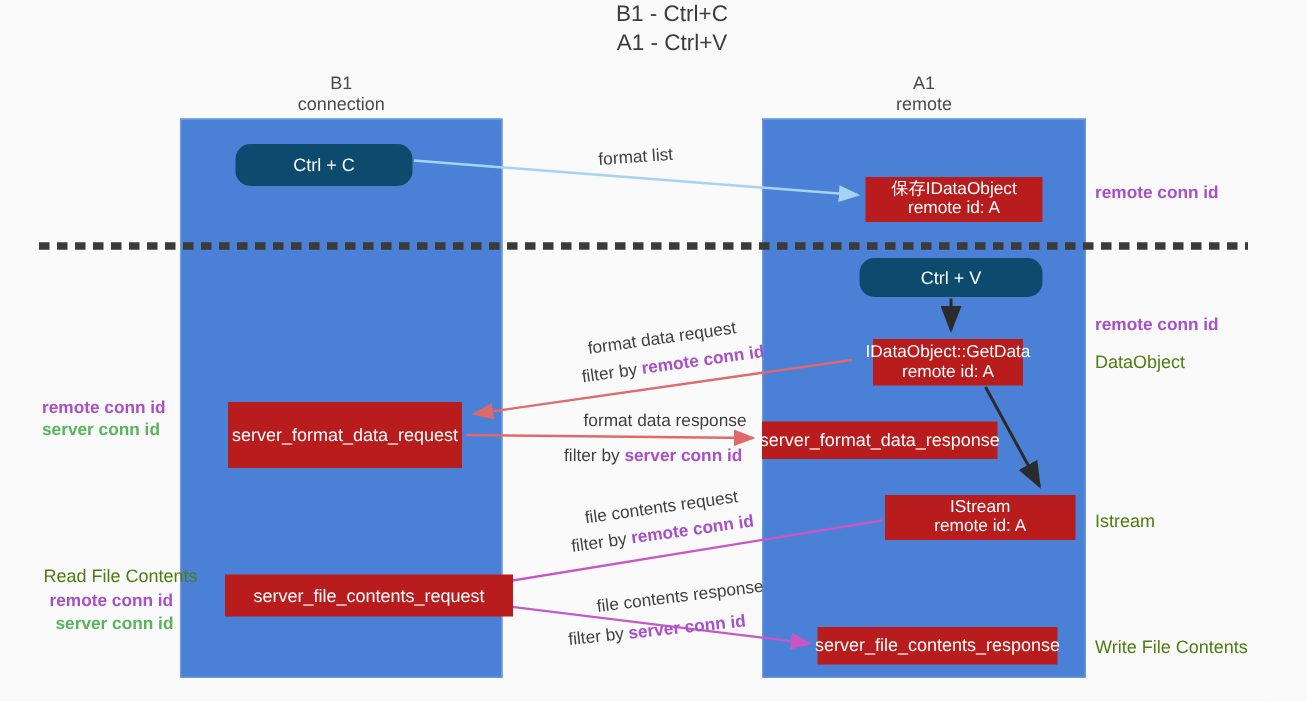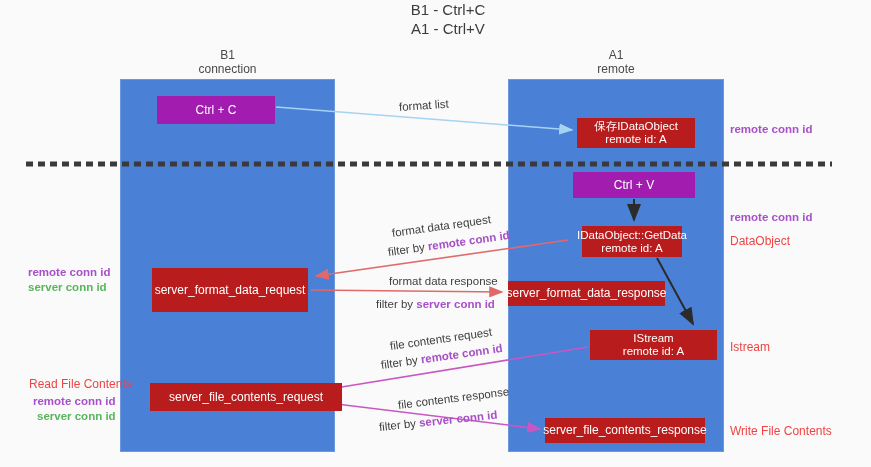--- a/index.html
+++ b/index.html
@@ -24,22 +24,22 @@
     position:absolute; top:48px; width:215px; text-align:center;
     font-size:12px; line-height:14px; color:#4a4a4a; z-index:1;
   }
   svg.overlay { position:absolute; left:0; top:0; z-index:2; pointer-events:none; }
   .node {
     position:absolute; z-index:3; display:flex; flex-direction:column;
     align-items:center; justify-content:center; text-align:center;
     color:#ffffff; font-size:11.5px; line-height:13px;
   }
   .node.orange { background:#b91c1c; }
-  .node.green  { background:#a21caf; font-size:12px; }
-  .side-label { position:absolute; z-index:3; font-size:12px; color:#ef4444; white-space:nowrap; }
+  .node.green  { background:#0c4a6e; font-size:12px;border-radius:10px; }
+  .side-label { position:absolute; z-index:3; font-size:12px; color:#4d7c0f; white-space:nowrap; }
   .side-label.purple { color:#a750c7; font-weight:bold; font-size:11.5px; }
   .side-label.greenish { color:#58b55c; font-weight:bold; font-size:11.5px; }
   .flow-label {
     position:absolute; z-index:3; font-size:11.5px; color:#3f3f3f;
     white-space:nowrap; transform-origin:left center;
   }
   .flow-label .key { color:#a750c7; font-weight:bold; }
   .rot-8 { transform:rotate(-8deg); }
   .rot-7 { transform:rotate(-7deg); }
   .rot-6 { transform:rotate(-6deg); }

